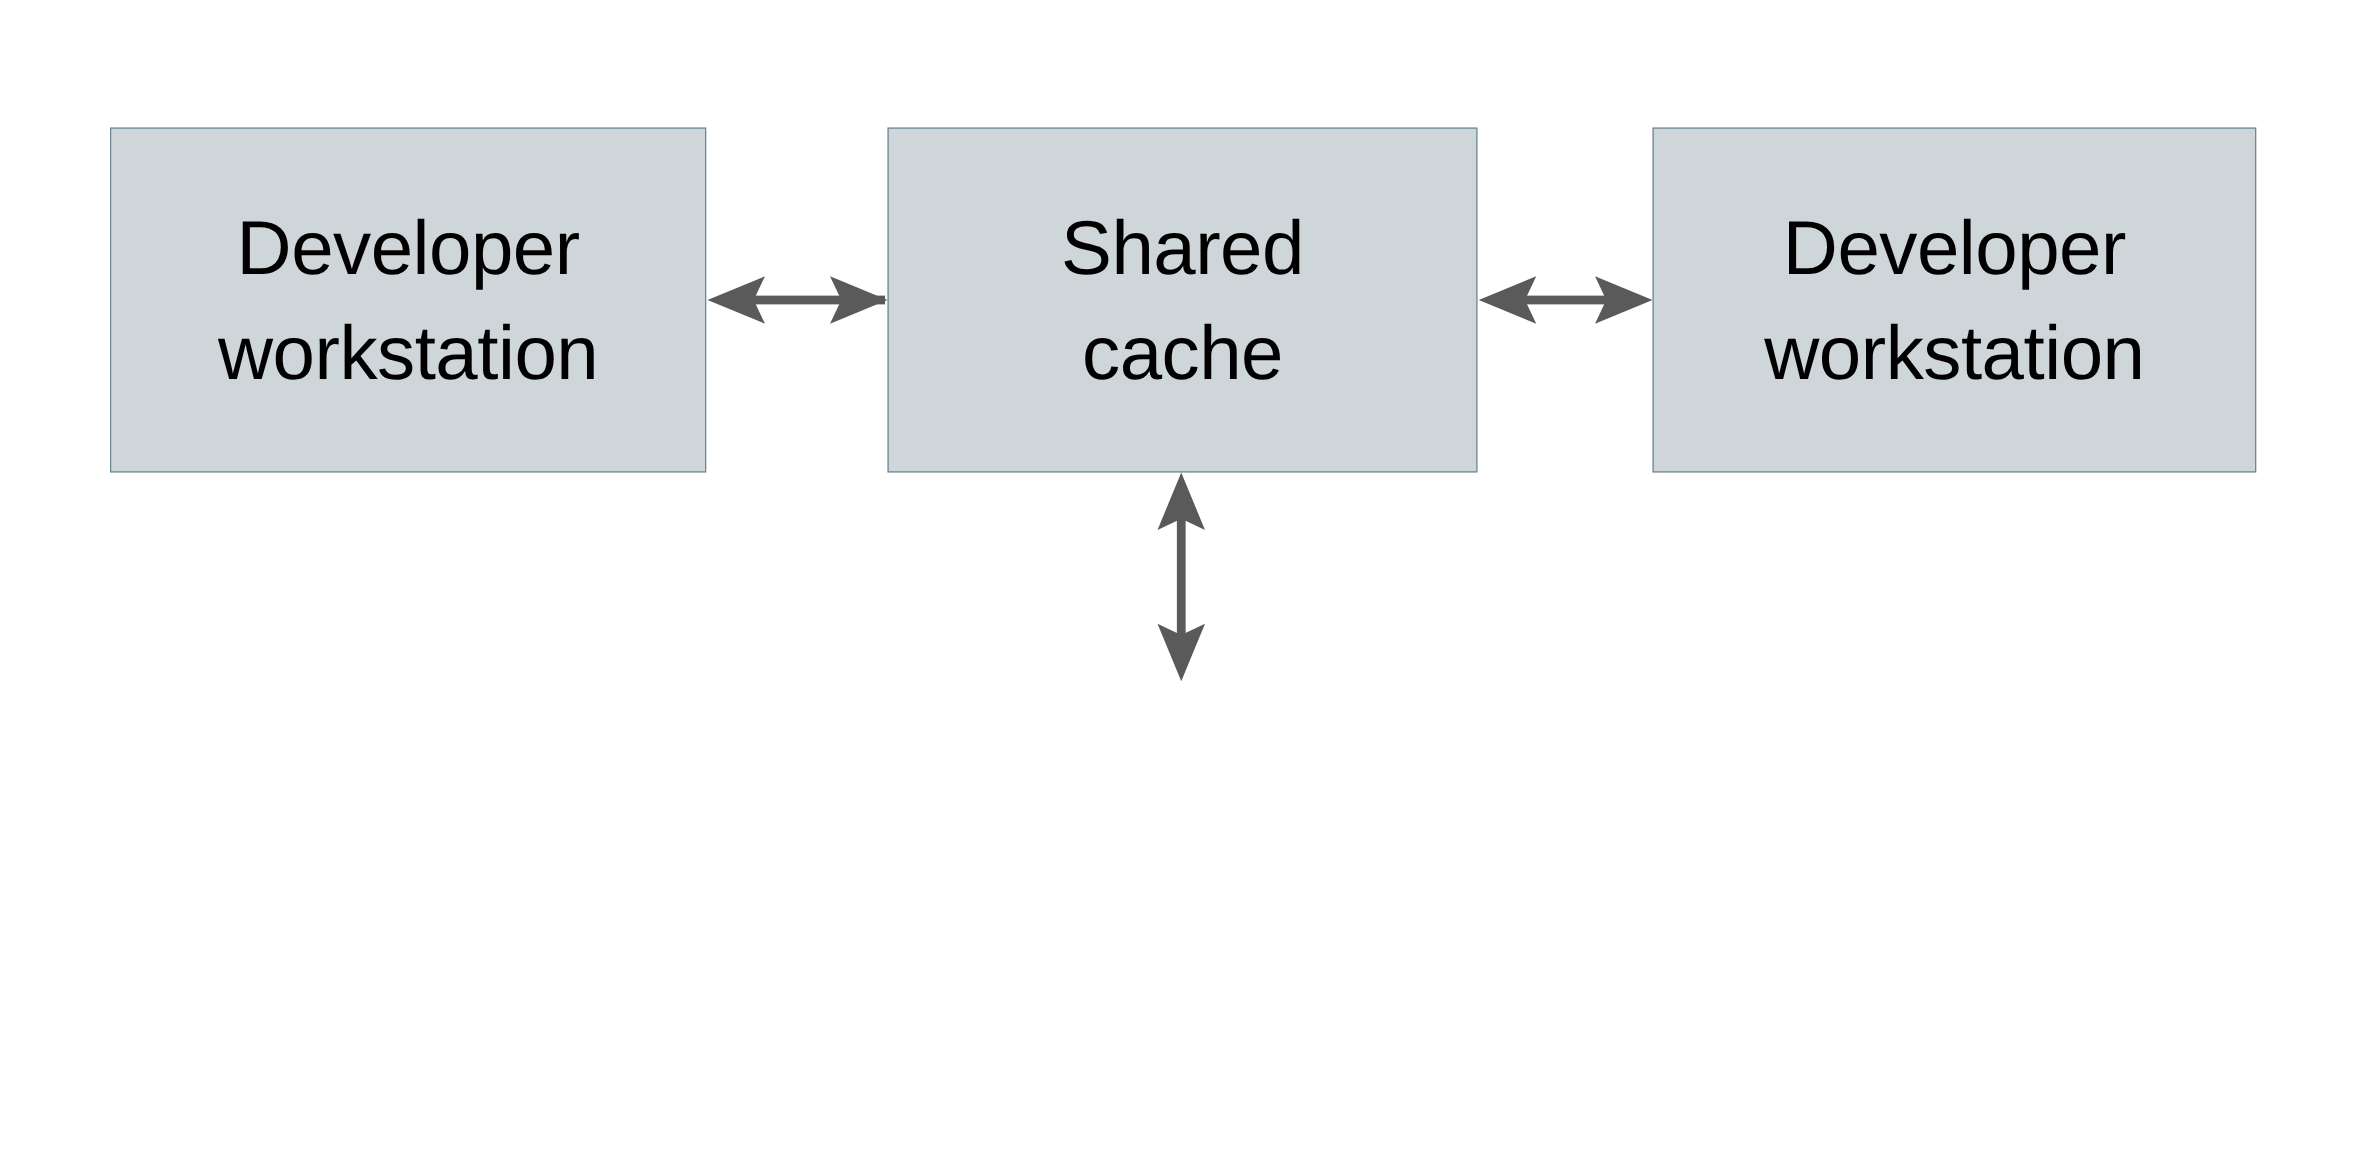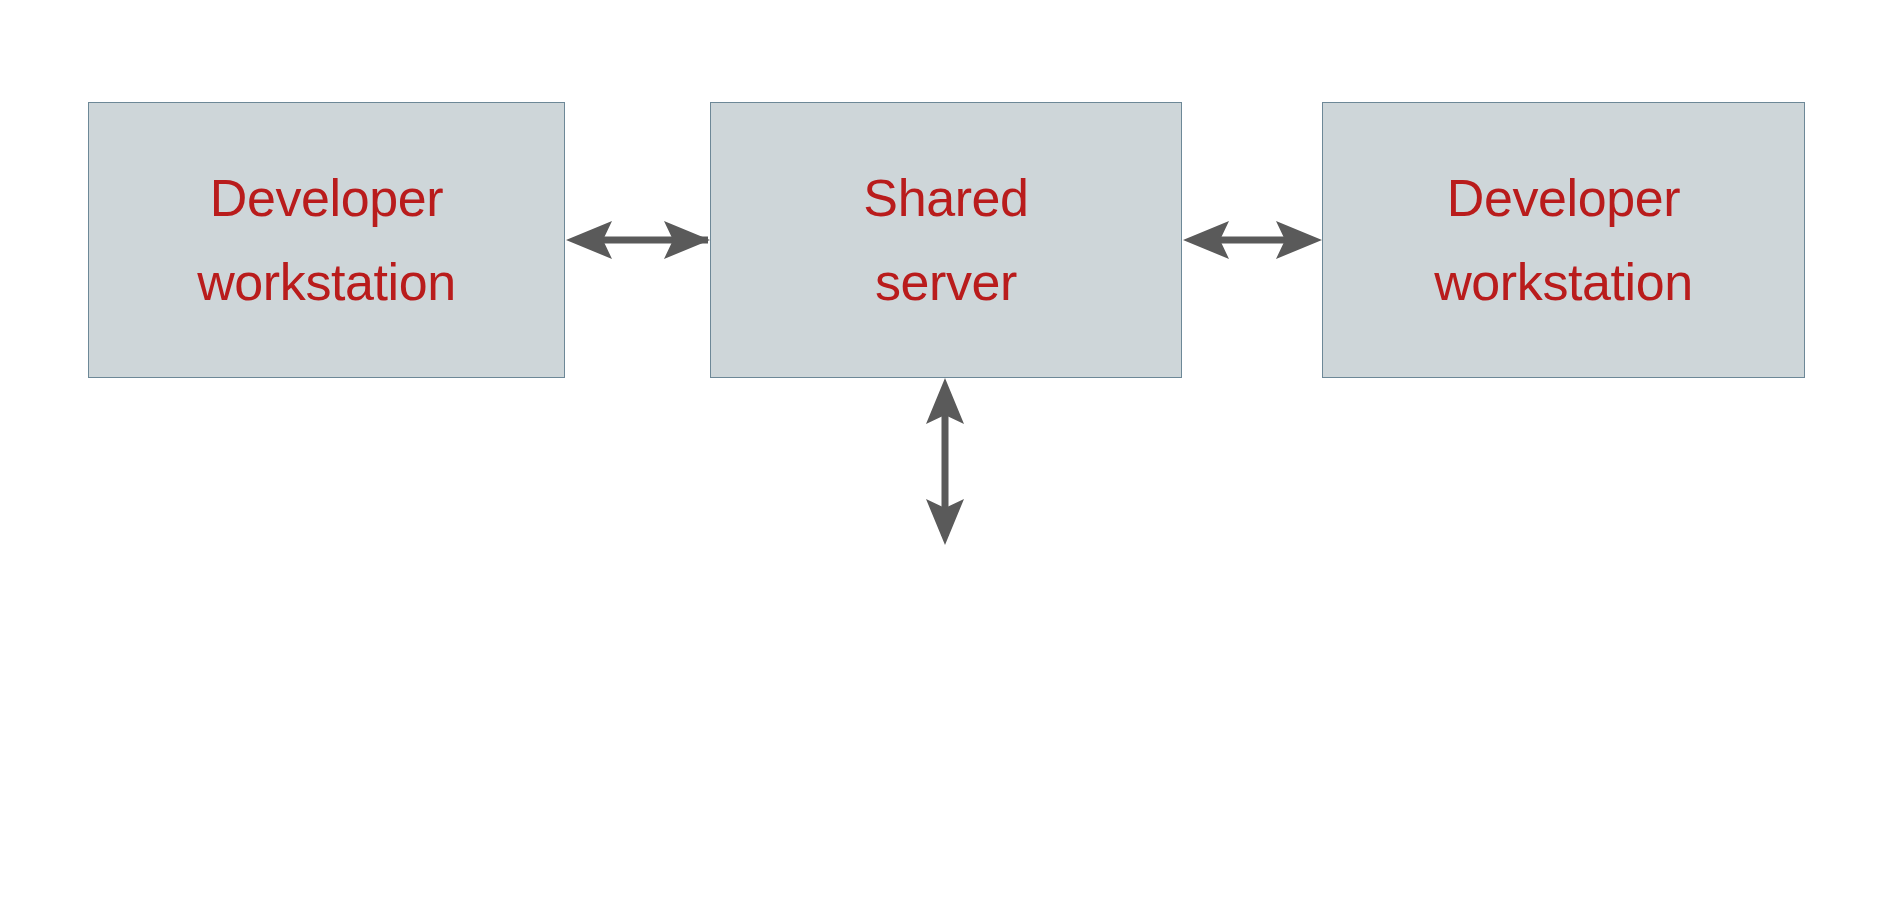--- a/index.html
+++ b/index.html
@@ -31,23 +31,23 @@
     position: absolute;
     box-sizing: border-box;
     background: #ced6d9;
     border: 1.6px solid #6d8897;
     display: flex;
     align-items: center;
     justify-content: center;
     text-align: center;
   }
   .node-label {
-    font-size: 52px;
+    font-size: 61px;
     line-height: 84px;
-    color: #b91c1c;
+    color: #000000;
     font-weight: 400;
     letter-spacing: -0.4px;
     white-space: pre-line;
     padding: 0 6px;
   }
   
   #node-dev-left   { left: 88px;   top: 102px; width: 477px; height: 276px; }
   #node-shared     { left: 710px;  top: 102px; width: 472px; height: 276px; }
   #node-dev-right  { left: 1322px; top: 102px; width: 483px; height: 276px; }
   #node-ci         { left: 710px;  top: 545px; width: 472px; height: 274px; }
@@ -85,21 +85,21 @@
     </g>
   </svg>
 
   <div class="node-box" id="node-dev-left">
     <span class="node-label">Developer
 workstation</span>
   </div>
 
   <div class="node-box" id="node-shared">
     <span class="node-label">Shared
-server</span>
+cache</span>
   </div>
 
   <div class="node-box" id="node-dev-right">
     <span class="node-label">Developer
 workstation</span>
   </div>
 
 
 </div>
 

